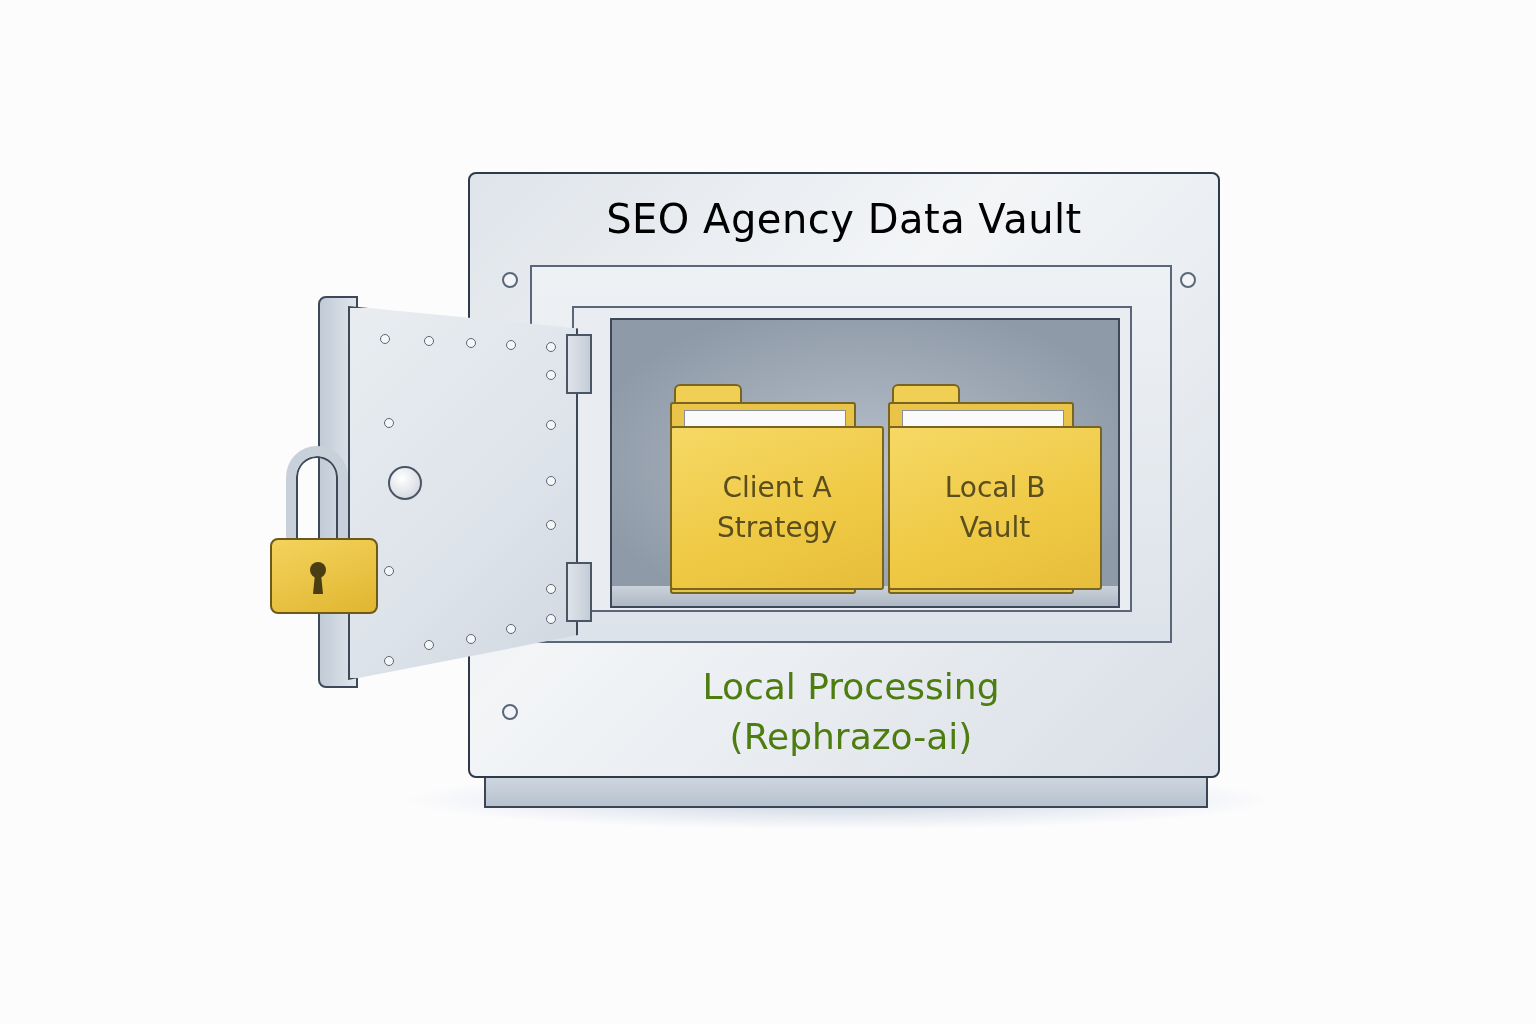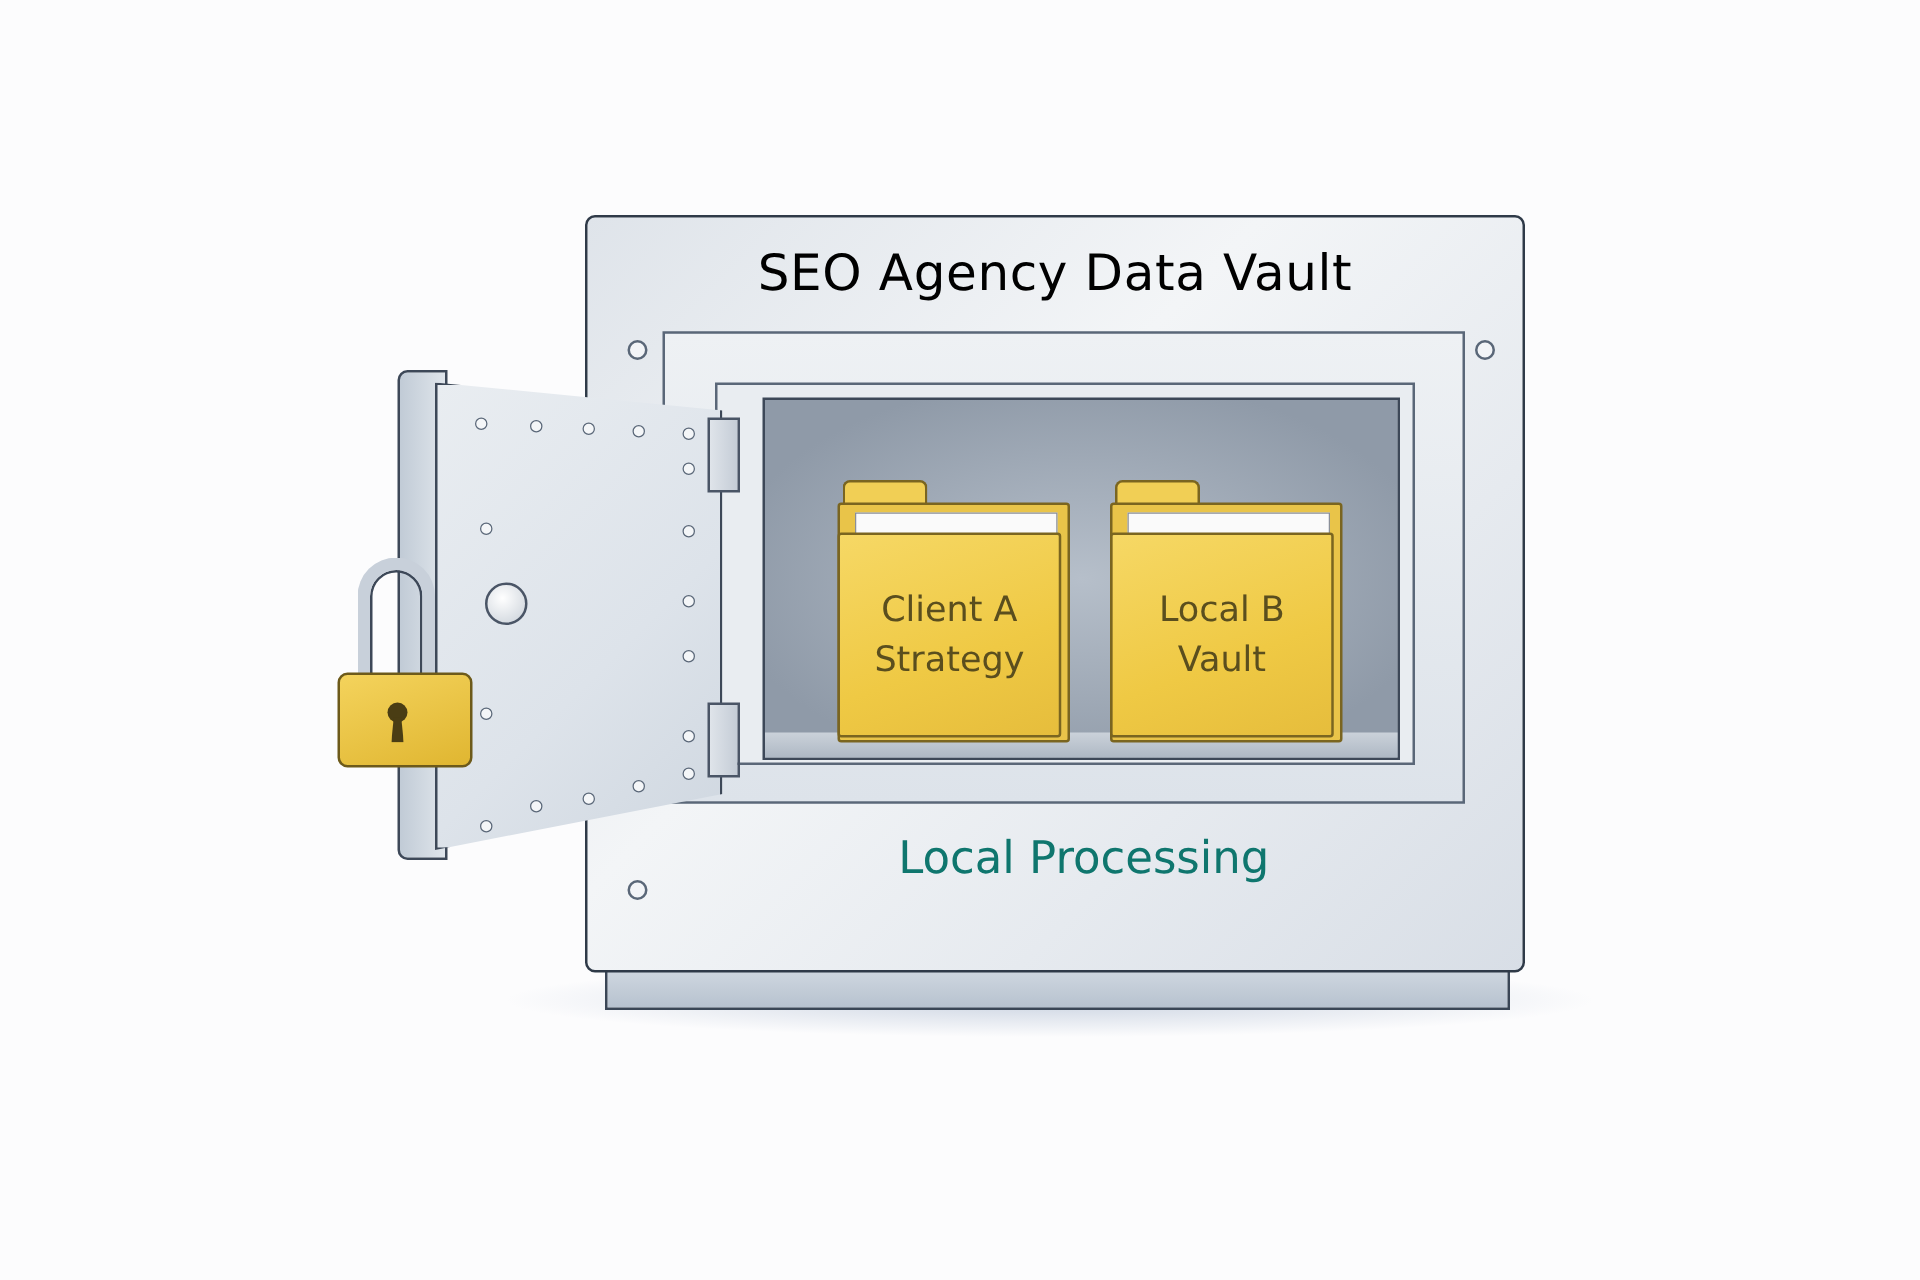--- a/index.html
+++ b/index.html
@@ -11,33 +11,33 @@
   .title{left:468px;top:196px;width:752px;text-align:center;font-size:40px;color:#000000;letter-spacing:.5px;}
   .bolt{width:12px;height:12px;border:2px solid #5a6778;border-radius:50%;background:#f2f4f7;}
   .frame{left:530px;top:265px;width:642px;height:378px;border:2px solid #5a6778;background:linear-gradient(#eef1f4,#dde3ea);box-sizing:border-box;}
   .frame2{left:572px;top:306px;width:560px;height:306px;border:2px solid #5a6778;background:#e9edf1;box-sizing:border-box;}
   .cavity{left:610px;top:318px;width:510px;height:290px;background:radial-gradient(ellipse at center,#b6bfca,#8f9aa8 80%);border:2px solid #3d4858;box-sizing:border-box;}
   .shelf{left:612px;top:586px;width:506px;height:20px;background:linear-gradient(#cbd2da,#aeb8c4);}
   .folder{width:186px;height:206px;}
   .ftab{width:64px;height:26px;background:#f1cf55;border:2px solid #7a6520;border-bottom:none;border-radius:6px 6px 0 0;position:absolute;left:4px;top:0;}
   .fback{position:absolute;left:0;top:18px;width:182px;height:188px;background:#e9c449;border:2px solid #7a6520;border-radius:3px;}
   .fpaper{position:absolute;left:14px;top:26px;width:160px;height:30px;background:#fafafa;border:1px solid #8a8f98;}
-  .ffront{position:absolute;left:0;top:42px;width:179px;height:164px;background:linear-gradient(160deg,#f6d865,#efc944 60%,#e6bd3c);border:2px solid #7a6520;border-radius:3px;box-sizing:border-box;display:flex;flex-direction:column;align-items:center;justify-content:center;}
+  .ffront{position:absolute;left:0;top:42px;width:214px;height:164px;background:linear-gradient(160deg,#f6d865,#efc944 60%,#e6bd3c);border:2px solid #7a6520;border-radius:3px;box-sizing:border-box;display:flex;flex-direction:column;align-items:center;justify-content:center;}
   .flabel{font-size:28px;color:#5a4e1e;line-height:40px;text-align:center;}
   .door{left:318px;top:296px;width:262px;height:392px;}
   .doorpanel{position:absolute;left:30px;top:10px;width:230px;height:374px;background:linear-gradient(135deg,#e9edf1,#dde3ea 60%,#cfd7e0);border:2.5px solid #3d4858;box-sizing:border-box;clip-path:polygon(0 0,100% 6%,100% 88%,0 100%);}
   .doorside{position:absolute;left:0;top:0;width:40px;height:392px;background:linear-gradient(90deg,#c1cbd6,#dfe5eb);border:2.5px solid #3d4858;border-radius:8px 0 0 8px;box-sizing:border-box;}
   .rivet{width:8px;height:8px;border:1.5px solid #5a6778;border-radius:50%;background:#f4f6f8;}
   .knob{left:388px;top:466px;width:30px;height:30px;border-radius:50%;background:radial-gradient(circle at 40% 35%,#fff,#c9d0d8);border:2px solid #4a5566;}
   .hinge{width:22px;height:56px;background:linear-gradient(90deg,#dfe4ea,#c4ccd6);border:2px solid #4a5566;}
   .shackle{left:286px;top:446px;width:62px;height:110px;border:10px solid #c8d0da;border-bottom:none;border-radius:32px 32px 0 0;box-sizing:border-box;outline:0;box-shadow:0 0 0 2px #3d4858 inset;}
   .lockbody{left:270px;top:538px;width:108px;height:76px;background:linear-gradient(160deg,#f4d35c,#e0b631);border:2.5px solid #6d5a1a;border-radius:8px;box-sizing:border-box;}
   .keyhole{left:310px;top:562px;width:16px;height:16px;border-radius:50%;background:#4a3d14;}
   .keyslot{left:313px;top:574px;width:10px;height:20px;background:#4a3d14;clip-path:polygon(20% 0,80% 0,100% 100%,0 100%);}
-  .footer{left:546px;top:662px;width:642px;text-align:center;font-size:36px;color:#0f766e;line-height:50px;}
+  .footer{left:530px;top:662px;width:642px;text-align:center;font-size:36px;color:#4d7c0f;line-height:50px;}
 </style>
 </head>
 <body>
 
 <div class="abs shadow"></div>
 <div class="abs base"></div>
 <div class="abs body"></div>
 <div class="abs title">SEO Agency Data Vault</div>
 
 <div class="abs bolt" style="left:502px;top:272px;"></div>
@@ -97,13 +97,14 @@
 <div class="abs hinge" style="left:566px;top:334px;"></div>
 <div class="abs hinge" style="left:566px;top:562px;"></div>
 
 <div class="abs shackle"></div>
 <div class="abs lockbody"></div>
 <div class="abs keyhole"></div>
 <div class="abs keyslot"></div>
 
 <div class="abs footer">
   <div>Local Processing</div>
+  <div>(Rephrazo-ai)</div>
 </div>
 
 </body></html>

